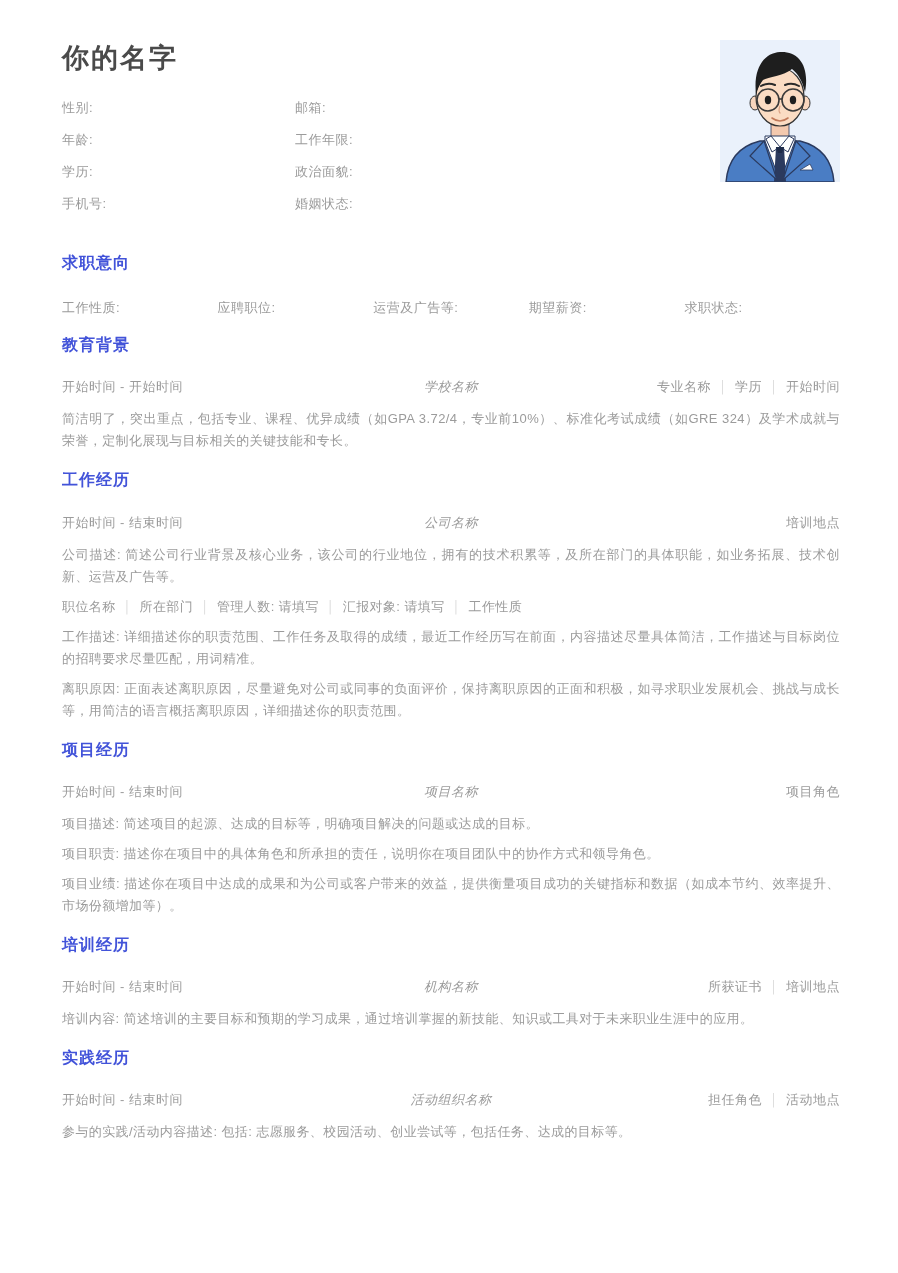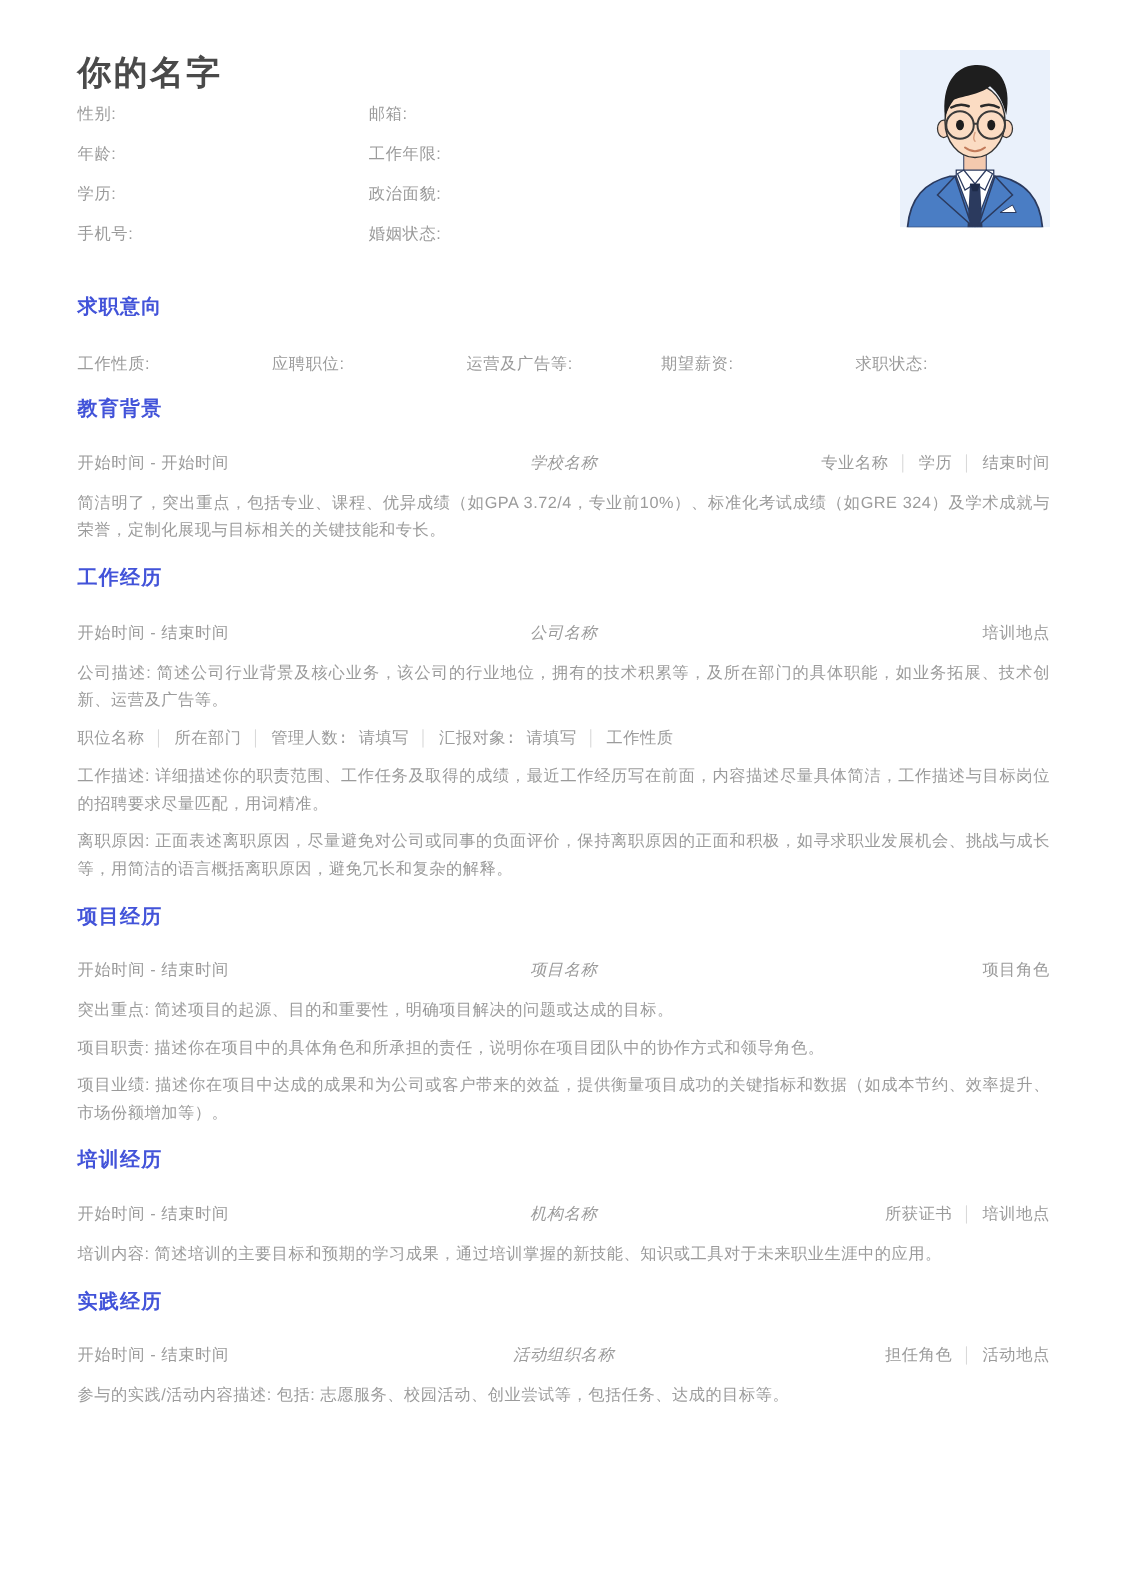--- a/index.html
+++ b/index.html
@@ -10,40 +10,40 @@
     color:#9b9b9b;
   }
   .page { width:898px; height:1155px; padding:40px 58px 0 62px; background:#fff; }
 
   
   .header { display:flex; justify-content:space-between; align-items:flex-start; }
   .name {
     font-size:27px; font-weight:bold; color:var(--title,#4a4a4a);
     letter-spacing:2px; line-height:1.15; margin-top:3px;
   }
-  .info-grid { display:grid; grid-template-columns:233px 1fr; margin-top:8px; }
+  .info-grid { display:grid; grid-template-columns:233px 1fr; margin-top:25px; }
   .info-col { display:flex; flex-direction:column; gap:14px; font-size:13px; color:var(--text,#9b9b9b); letter-spacing:.5px; }
   .avatar-box { width:120px; height:142px; flex:0 0 120px; overflow:hidden; }
 
   
   .section { margin-top:18px; }
   .section.first { margin-top:40px; }
   .sec-title {
     font-size:16px; font-weight:bold; color:var(--accent,#4253d9);
     letter-spacing:1px; line-height:1.2;
   }
   .intent-row { display:flex; margin-top:27px; font-size:13px; letter-spacing:.5px;align-items:flex-end; }
   .intent-row span { flex:1 1 0; text-align:left; }
 
   .meta-row { display:flex; align-items:baseline; margin-top:24px; font-size:13px; letter-spacing:.5px;gap:18px; }
   .meta-left  { flex:1 1 0; text-align:left; white-space:nowrap; }
   .meta-center{ flex:1 1 0; text-align:center; white-space:nowrap;font-style:italic; }
   .meta-right { flex:1 1 0; text-align:right; white-space:nowrap; }
 
-  .tag-list span.item { display:inline-block;font-family:Liberation Mono, monospace; }
+  .tag-list span.item { display:inline-block; }
   .tag-list span.pipe { display:inline-block; color:var(--divider,#d9d9d9); margin:0 8px; font-size:12px; }
 
   .desc {
     margin-top:12px; font-size:13px; line-height:22px;
     letter-spacing:.4px; color:var(--text,#9b9b9b); text-align:justify;
   }
   .desc + .desc { margin-top:8px; }
 </style>
 </head>
 <body>
@@ -121,46 +121,46 @@
         <span class="item">期望薪资:</span>
         <span class="item">求职状态:</span>
       </div>
   </div>
 
   <div class="section">
     <h2 class="sec-title">教育背景</h2>
     <div class="meta-row">
       <span class="meta-left">开始时间 - 开始时间</span>
       <span class="meta-center">学校名称</span>
-      <span class="meta-right tag-list"><span class="item">专业名称</span><span class="pipe">│</span><span class="item">学历</span><span class="pipe">│</span><span class="item">结束时间</span></span>
+      <span class="meta-right tag-list"><span class="item">专业名称</span><span class="pipe">│</span><span class="item">学历</span><span class="pipe">│</span><span class="item">开始时间</span></span>
     </div>
     <p class="desc">简洁明了，突出重点，包括专业、课程、优异成绩（如GPA 3.72/4，专业前10%）、标准化考试成绩（如GRE 324）及学术成就与荣誉，定制化展现与目标相关的关键技能和专长。</p>
   </div>
 
   <div class="section">
     <h2 class="sec-title">工作经历</h2>
     <div class="meta-row">
       <span class="meta-left">开始时间 - 结束时间</span>
       <span class="meta-center">公司名称</span>
       <span class="meta-right">培训地点</span>
     </div>
     <p class="desc">公司描述: 简述公司行业背景及核心业务，该公司的行业地位，拥有的技术积累等，及所在部门的具体职能，如业务拓展、技术创新、运营及广告等。</p>
     <p class="desc tag-list"><span class="item">职位名称</span><span class="pipe">│</span><span class="item">所在部门</span><span class="pipe">│</span><span class="item">管理人数: 请填写</span><span class="pipe">│</span><span class="item">汇报对象: 请填写</span><span class="pipe">│</span><span class="item">工作性质</span></p>
     <p class="desc">工作描述: 详细描述你的职责范围、工作任务及取得的成绩，最近工作经历写在前面，内容描述尽量具体简洁，工作描述与目标岗位的招聘要求尽量匹配，用词精准。</p>
-    <p class="desc">离职原因: 正面表述离职原因，尽量避免对公司或同事的负面评价，保持离职原因的正面和积极，如寻求职业发展机会、挑战与成长等，用简洁的语言概括离职原因，避免冗长和复杂的解释。</p>
+    <p class="desc">离职原因: 正面表述离职原因，尽量避免对公司或同事的负面评价，保持离职原因的正面和积极，如寻求职业发展机会、挑战与成长等，用简洁的语言概括离职原因，详细描述你的职责范围。</p>
   </div>
 
   <div class="section">
     <h2 class="sec-title">项目经历</h2>
     <div class="meta-row">
       <span class="meta-left">开始时间 - 结束时间</span>
       <span class="meta-center">项目名称</span>
       <span class="meta-right">项目角色</span>
     </div>
-    <p class="desc">突出重点: 简述项目的起源、目的和重要性，明确项目解决的问题或达成的目标。</p>
+    <p class="desc">项目描述: 简述项目的起源、达成的目标等，明确项目解决的问题或达成的目标。</p>
     <p class="desc">项目职责: 描述你在项目中的具体角色和所承担的责任，说明你在项目团队中的协作方式和领导角色。</p>
     <p class="desc">项目业绩: 描述你在项目中达成的成果和为公司或客户带来的效益，提供衡量项目成功的关键指标和数据（如成本节约、效率提升、市场份额增加等）。</p>
   </div>
 
   <div class="section">
     <h2 class="sec-title">培训经历</h2>
     <div class="meta-row">
       <span class="meta-left">开始时间 - 结束时间</span>
       <span class="meta-center">机构名称</span>
       <span class="meta-right tag-list"><span class="item">所获证书</span><span class="pipe">│</span><span class="item">培训地点</span></span>

